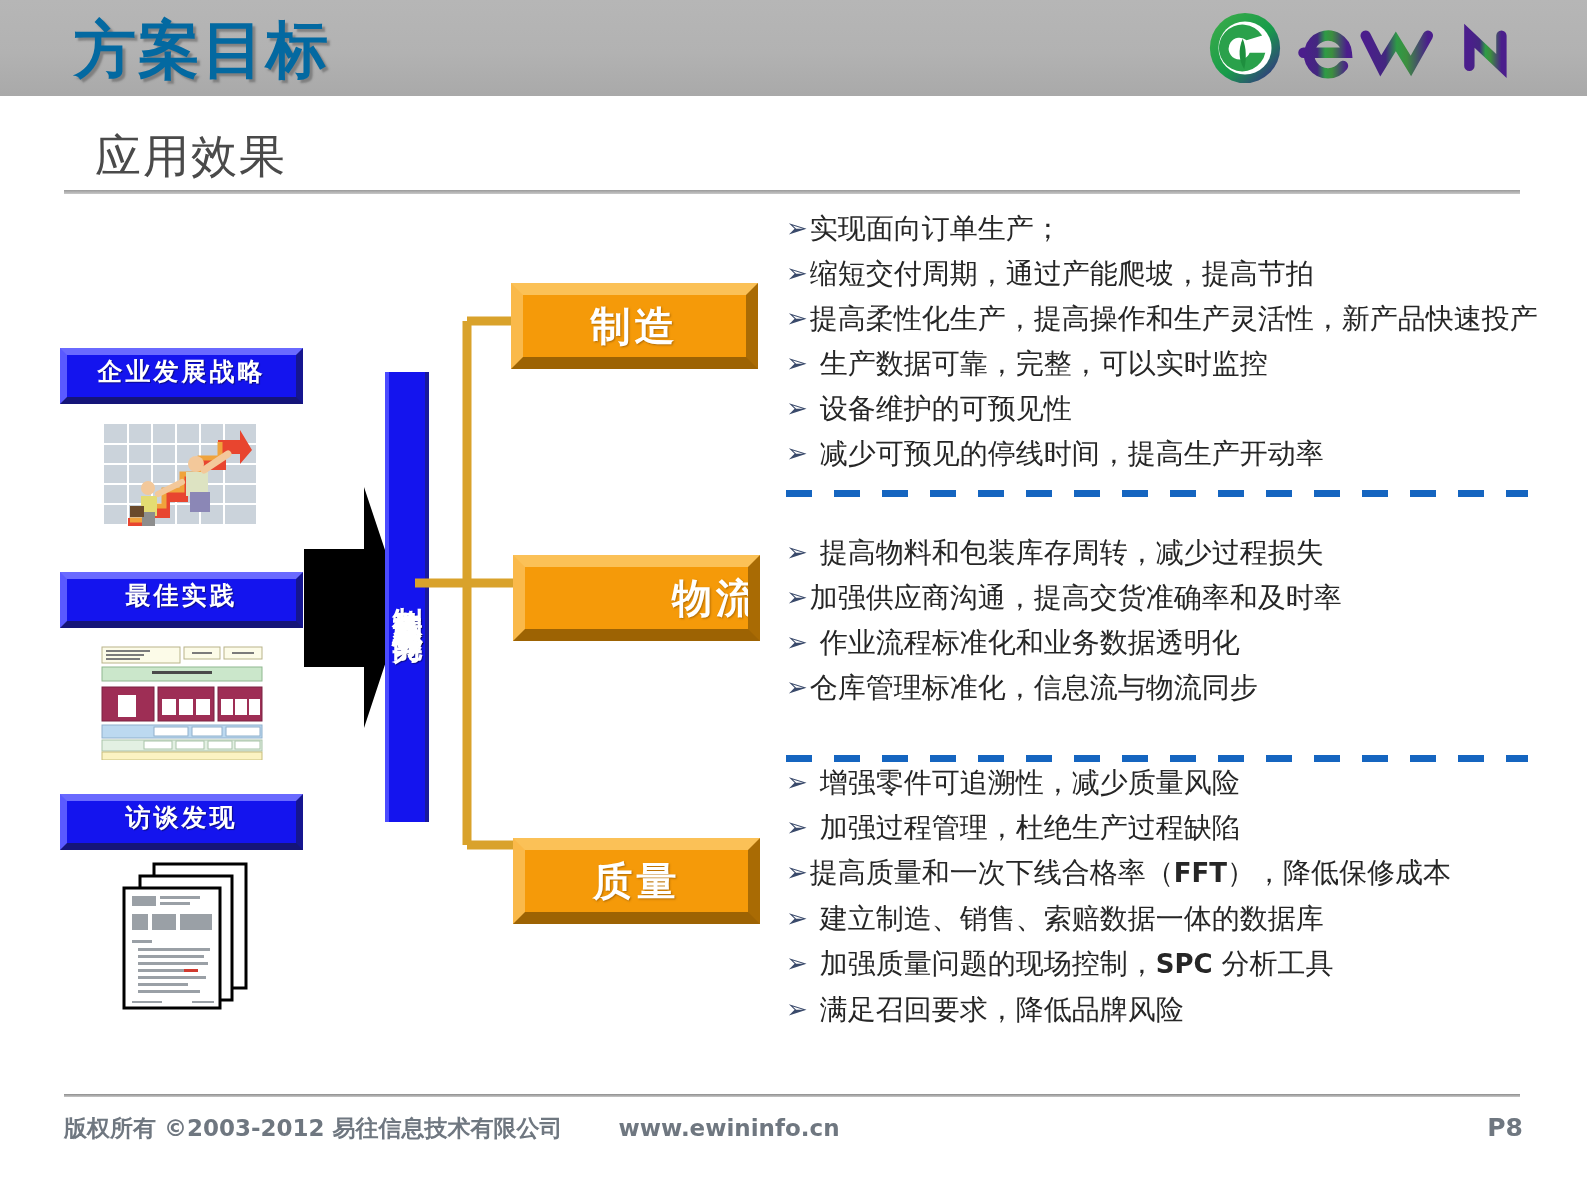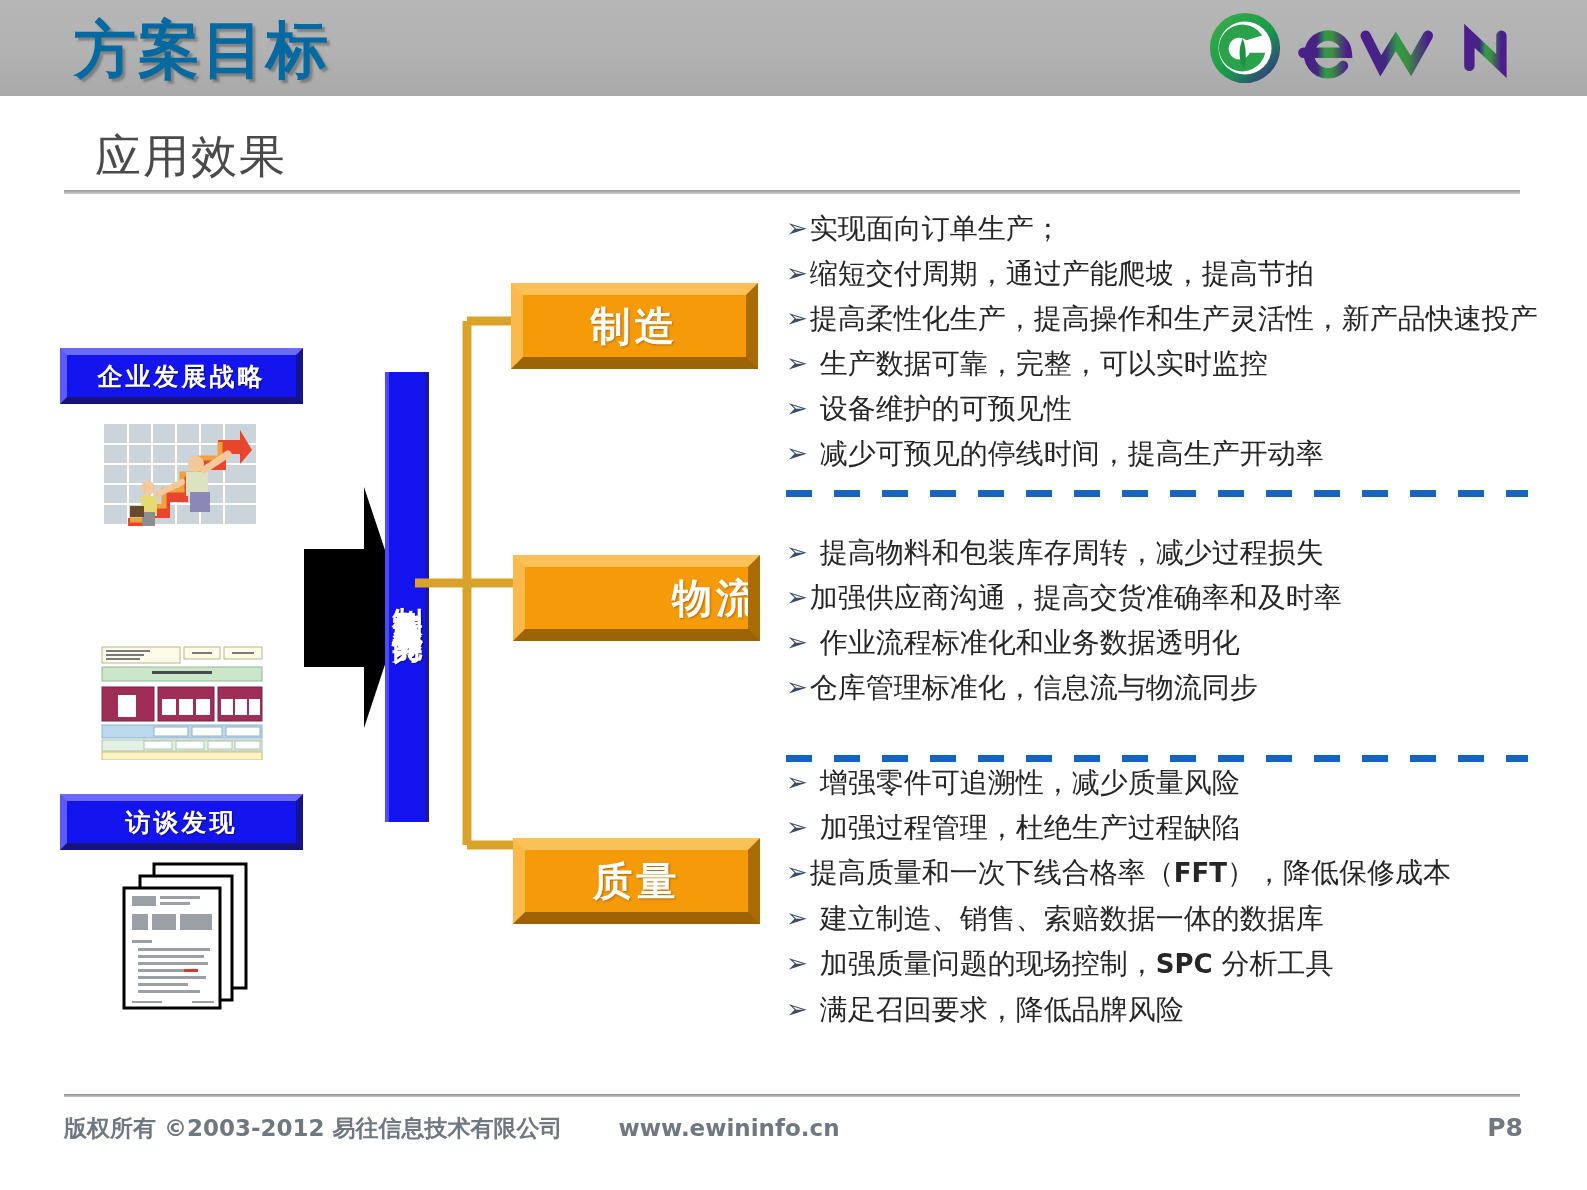--- a/index.html
+++ b/index.html
@@ -45,21 +45,21 @@
 
   
   .bevel-blue{
     position:absolute;width:243px;height:56px;
     background:#1414ee;
     border-top:7px solid #6a6aff;
     border-left:7px solid #5a5aff;
     border-right:7px solid #151590;
     border-bottom:7px solid #151578;
     box-sizing:border-box;
-    display:flex;align-items:center;justify-content:center;
+    display:flex;align-items:flex-start;justify-content:center;
     color:#ffffff;
     font-family:"DejaVu Serif","Liberation Serif",serif;
     font-weight:bold;font-size:25px;letter-spacing:3px;
     text-shadow:1px 1px 1px rgba(0,0,0,.45);
   }
   #blue-box-0{left:60px;top:348px;}
   #blue-box-1{left:60px;top:572px;}
   #blue-box-2{left:60px;top:794px;}
 
   
@@ -224,20 +224,23 @@
       <rect x="42" y="92" width="13" height="14" fill="#8D8D8D"></rect>
       <rect x="30" y="86" width="14" height="11" fill="#6B4A2B"></rect>
       <circle cx="96" cy="44" r="8" fill="#F3C89A"></circle>
       <rect x="86" y="52" width="22" height="24" fill="#DDE3C2"></rect>
       <rect x="90" y="72" width="20" height="20" fill="#8B87B6"></rect>
       <path d="M104 50 L128 34" stroke="#F3C89A" stroke-width="7" stroke-linecap="round"></path>
       <path d="M58 74 L82 62" stroke="#F3C89A" stroke-width="6" stroke-linecap="round"></path>
     </g>
   </svg>
 
+  <div class="bevel-blue" id="blue-box-1">
+    <span>最佳实践</span>
+  </div>
 
   <svg class="thumb" id="thumb-process" viewBox="0 0 165 115">
     <rect x="0" y="0" width="165" height="115" fill="#ffffff"></rect>
     <rect x="2" y="2" width="78" height="16" fill="#FCFBE8" stroke="#B9B48A"></rect>
     <rect x="84" y="2" width="36" height="12" fill="#FCFBE8" stroke="#B9B48A"></rect>
     <rect x="124" y="2" width="38" height="12" fill="#FCFBE8" stroke="#B9B48A"></rect>
     <g fill="#7B7B7B">
       <rect x="6" y="5" width="44" height="2"></rect>
         <rect x="6" y="9" width="38" height="2"></rect>
         <rect x="6" y="13" width="34" height="2"></rect>

